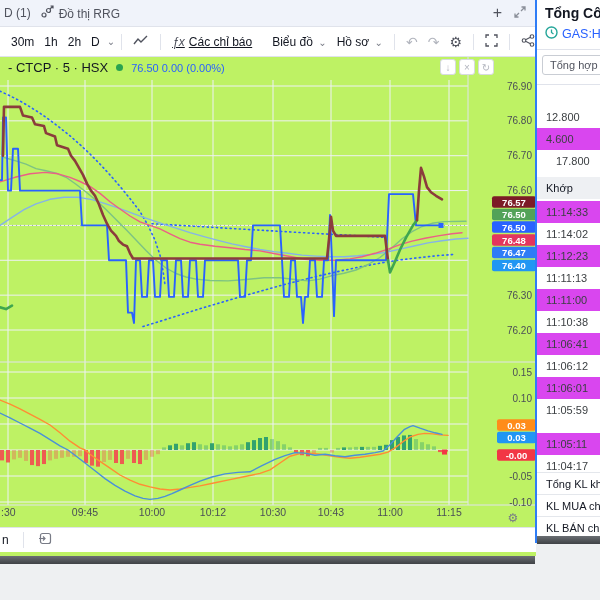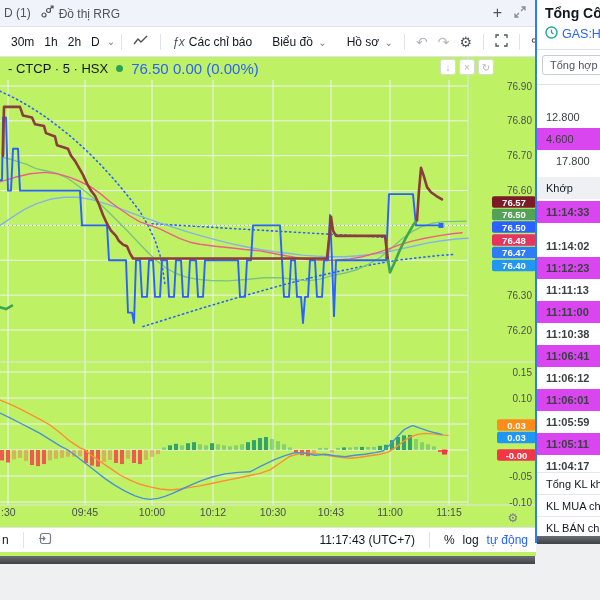--- a/index.html
+++ b/index.html
@@ -14,21 +14,21 @@
   .tb2-left,.tb2-right{display:flex;align-items:center;text-align:right;}
   .tb-btn{padding:2px 5px;border-radius:3px;cursor:pointer;white-space:nowrap;}
   .sep{width:1px;height:16px;background:#e0e3eb;margin:0 6px;}
   .chev{color:#787b86;font-size:10px;margin-left:2px;}
   .muted{color:#b2b5be;}
   .icon-gray{color:#50535e;}
   
   #legend{left:8px;top:60px;display:flex;align-items:center;gap:8px;z-index:3;}
   #legend .sym{font-size:13px;color:#131722;}
   #legend .dot{width:7px;height:7px;border-radius:50%;background:#2aa350;}
-  #legend .quote{font-size:15px;color:#2962ff;}
+  #legend .quote{font-size:11px;color:#2962ff;}
   #pane-btns{left:440px;top:59px;display:flex;gap:3px;z-index:3;}
   .pane-btn{width:16px;height:16px;border:1px solid #d7dae0;border-radius:3px;background:#fff;color:#b2b5be;font-size:10px;line-height:15px;text-align:center;box-sizing:border-box;}
   
   #chart-bottombar{left:0;top:527px;width:536px;height:25px;background:#fff;border-top:1px solid #e0e3eb;display:flex;align-items:center;justify-content:space-between;box-sizing:border-box;padding:0 8px 0 2px;font-size:12px;color:#131722;}
   .cb-left,.cb-right{display:flex;align-items:center;gap:8px;}
   .blue{color:#2962ff;}
   #strip-chart{left:0;top:556px;width:535px;height:8px;background:linear-gradient(#6a6e73,#3f4246);}
   
   #splitter{left:535px;top:0;width:2px;height:543px;background:#2f7df6;z-index:5;}
   
@@ -80,29 +80,29 @@
       <span class="tb-btn">2h</span>
       <span class="tb-btn">D</span>
       <span class="chev">⌄</span>
       <span class="sep"></span>
       <span class="tb-btn">
         <svg width="16" height="13" viewBox="0 0 16 13">
             <polyline points="1,10 5,5 8,8 14,2" stroke="#50535e" stroke-width="1.4" fill="none"></polyline>
           </svg>
       </span>
       <span class="sep"></span>
-      <span class="tb-btn" style="display:flex;align-items:center;gap:4px;">
+      <span class="tb-btn" style="display:flex;align-items:center;gap:4px;text-decoration:underline;">
         <span style="font-style:italic;color:#50535e;">ƒx</span>
         <span>Các chỉ báo</span>
       </span>
       <span class="tb-btn" style="margin-left:10px;">
         <span>Biểu đồ</span>
         <span class="chev">⌄</span>
       </span>
-      <span class="tb-btn" style="margin-left:10px;">
+      <span class="tb-btn" style="">
         <span>Hồ sơ</span>
         <span class="chev">⌄</span>
       </span>
       <span class="sep"></span>
       <span class="tb-btn muted" style="font-size:14px;">↶</span>
       <span class="tb-btn muted" style="font-size:14px;">↷</span>
     </div>
     <div class="tb2-right">
       <span class="tb-btn icon-gray" style="font-size:14px;">⚙</span>
       <span class="sep"></span>
@@ -295,27 +295,20 @@
     <div class="cb-left">
       <span>n</span>
       <span class="sep"></span>
       <span>
         <svg width="14" height="13" viewBox="0 0 14 13">
             <rect x="2.5" y="1.5" width="10" height="10" rx="2" fill="none" stroke="#787b86" stroke-width="1.2"></rect>
             <path d="M1 6.5h6M5 4.5l2 2-2 2" stroke="#787b86" stroke-width="1.2" fill="none"></path>
           </svg>
       </span>
     </div>
-    <div class="cb-right">
-      <span>11:17:43 (UTC+7)</span>
-      <span class="sep"></span>
-      <span>%</span>
-      <span>log</span>
-      <span class="blue">tự động</span>
-    </div>
   </div>
 </div>
 
 <div id="strip-chart" class="abs"></div>
 <div id="splitter" class="abs"></div>
 
 <div id="sidebar" class="abs">
   <div id="sb-title" class="abs">Tổng Công</div>
   <div id="sb-symbol" class="abs">
     <span>
@@ -337,32 +330,32 @@
       <span>4.600</span>
     </div>
   <div class="sb-row abs" style="top:150px;margin-left:10px;">
       <span>17.800</span>
     </div>
 
   <div class="sb-row sb-head abs" style="top:177px;">
       <span>Khớp</span>
     </div>
 
-  <div id="trade-list" class="abs" style="top:201px;left:0;width:48px;font-weight:bold;">
+  <div id="trade-list" class="abs" style="top:201px;left:0;width:48px;">
       <div class="sb-row alt" style="position: relative;">11:14:33</div>
-      <div class="sb-row" style="position: relative; margin-top: 12px;">11:14:02</div>
+      <div class="sb-row" style="position: relative;">11:14:02</div>
       <div class="sb-row alt" style="position: relative;">11:12:23</div>
       <div class="sb-row" style="position: relative;">11:11:13</div>
       <div class="sb-row alt" style="position: relative;">11:11:00</div>
       <div class="sb-row" style="position: relative;">11:10:38</div>
       <div class="sb-row alt" style="position: relative;">11:06:41</div>
       <div class="sb-row" style="position: relative;">11:06:12</div>
       <div class="sb-row alt" style="position: relative;">11:06:01</div>
       <div class="sb-row" style="position: relative;">11:05:59</div>
-      <div class="sb-row alt" style="position: relative;">11:05:11</div>
+      <div class="sb-row alt" style="position: relative; margin-top: 12px;">11:05:11</div>
       <div class="sb-row" style="position: relative;">11:04:17</div>
     </div>
 
   <div class="sb-row sb-foot abs" style="top:472px;">
       <span>Tổng KL khớp</span>
     </div>
   <div class="sb-row sb-foot abs" style="top:494px;">
       <span>KL MUA chủ đ</span>
     </div>
   <div class="sb-row sb-foot abs" style="top:516px;">

